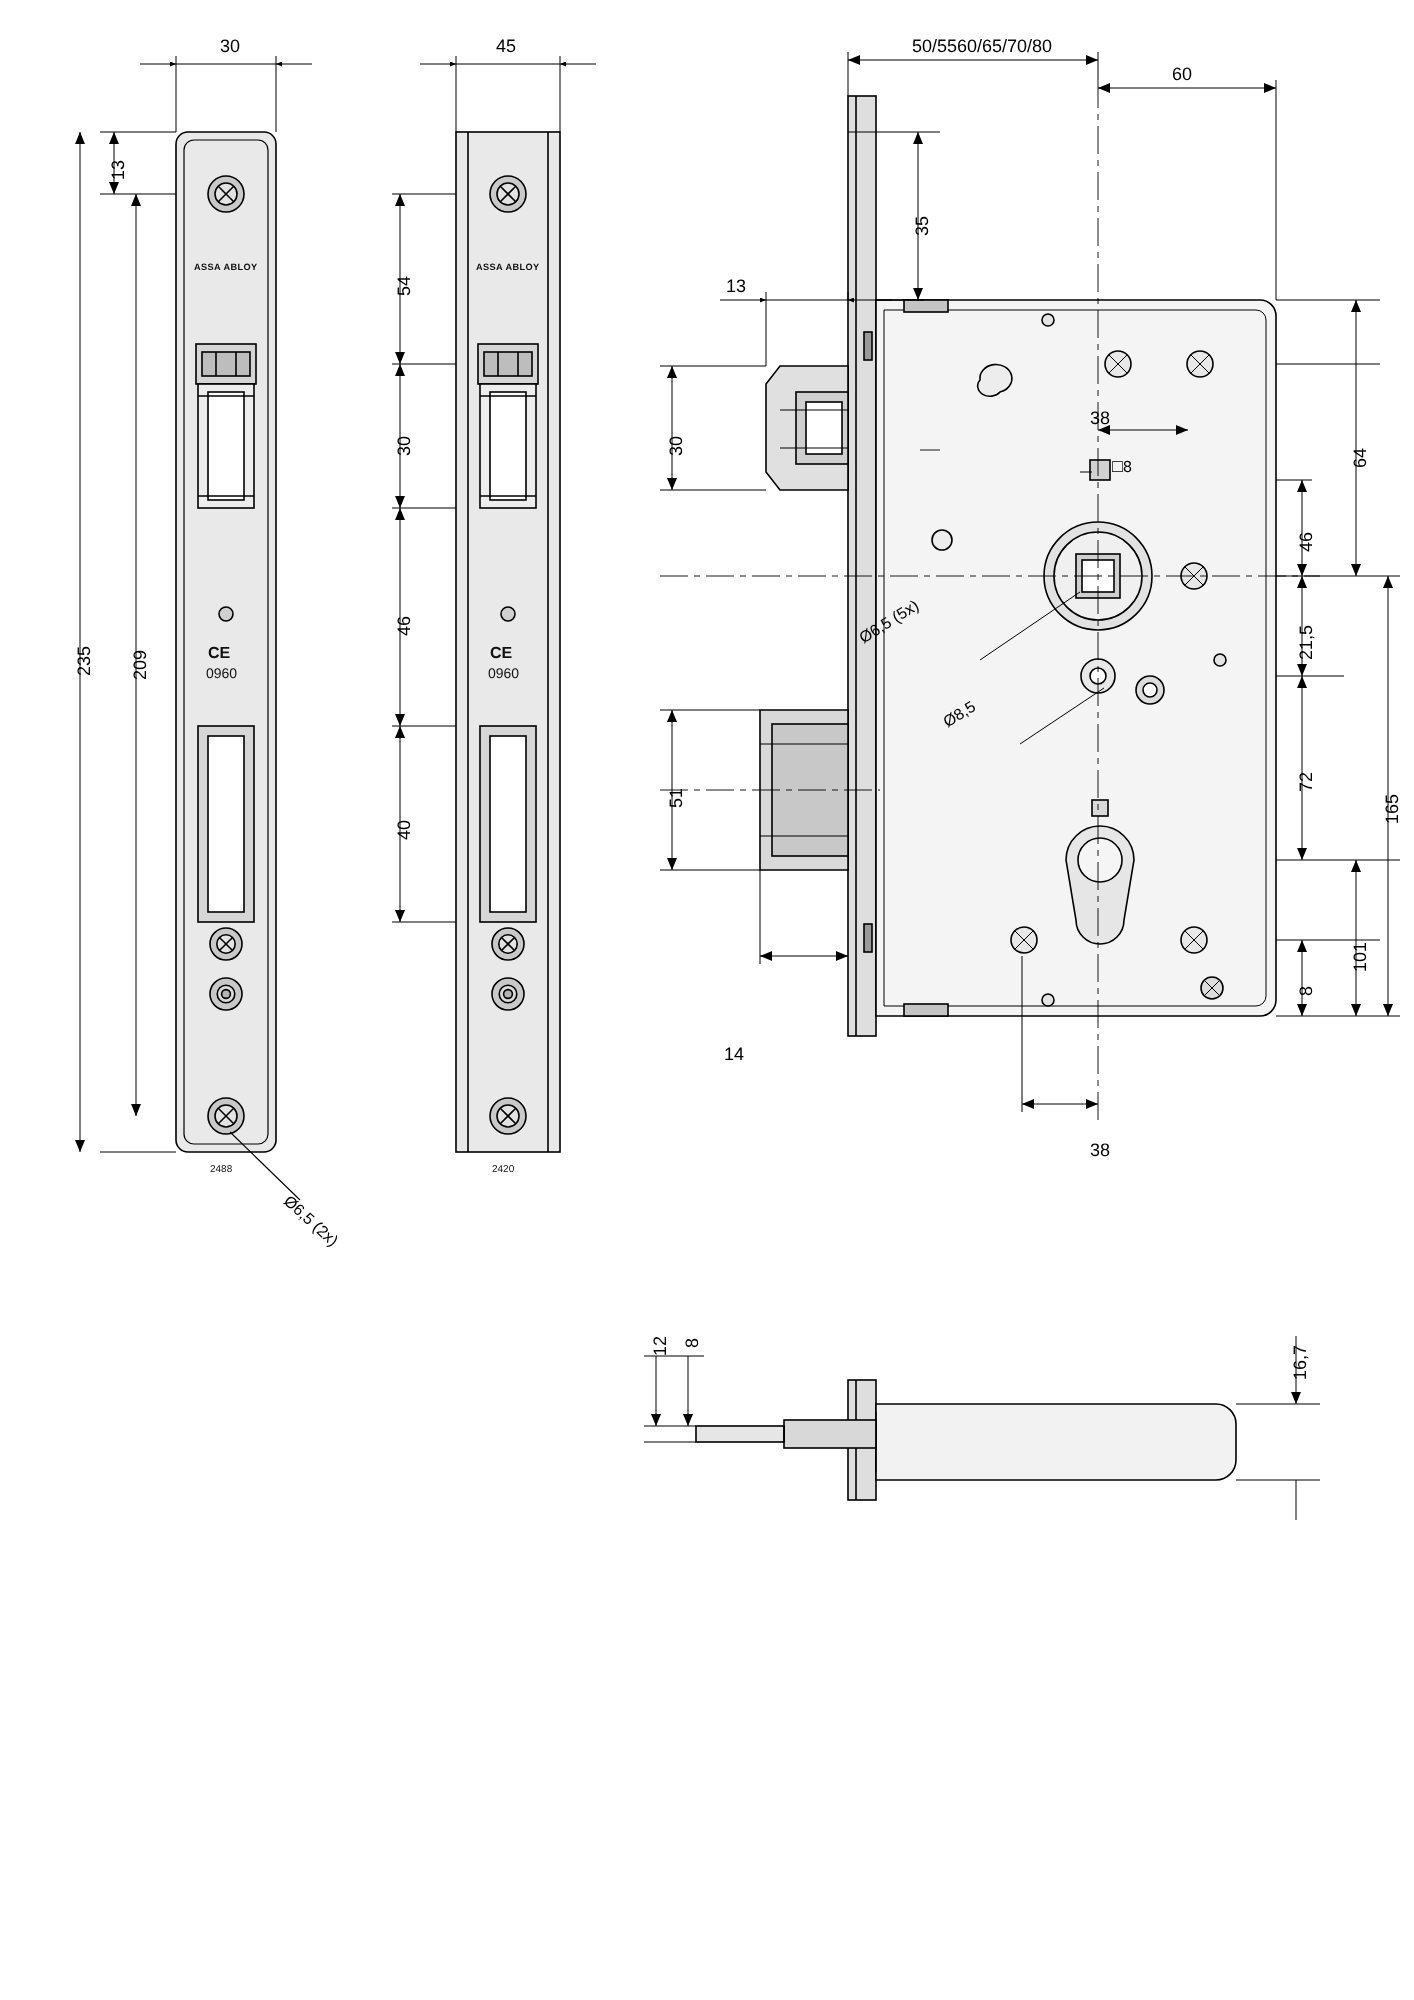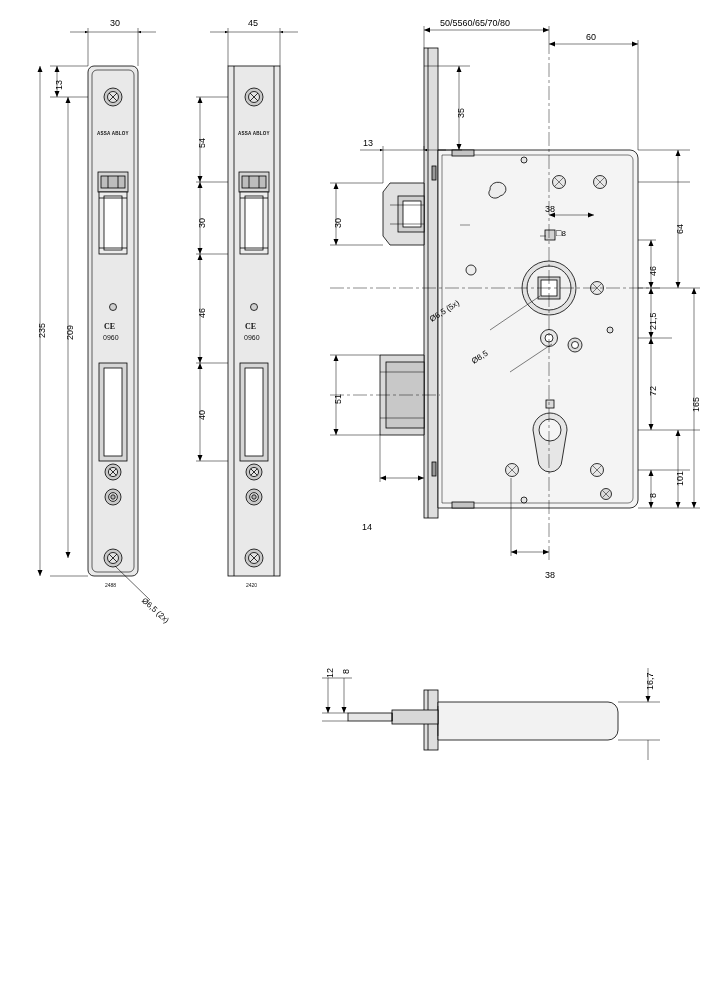--- a/index.html
+++ b/index.html
@@ -2,21 +2,21 @@
 <html><head>
 <meta charset="utf-8">
 <style>
   html,body{margin:0;padding:0;background:#ffffff;}
   body{width:707px;height:1000px;position:relative;font-family:"Liberation Sans",sans-serif;color:#000;}
   #sheet{position:absolute;left:0;top:0;width:707px;height:1000px;overflow:hidden;}
   svg{position:absolute;left:0;top:0;}
   .dimtxt{position:absolute;font-size:9px;color:#000;white-space:nowrap;}
   .dimtxt.rot{transform-origin:0 0;}
   .brandtxt{position:absolute;font-size:4.6px;letter-spacing:.2px;font-weight:bold;color:#111;white-space:nowrap;}
-  .cetxt{position:absolute;font-size:8px;font-weight:bold;color:#111;white-space:nowrap;font-family:Liberation Serif, serif;}
+  .cetxt{position:absolute;font-size:8px;font-weight:bold;color:#111;white-space:nowrap;}
   .smalltxt{position:absolute;font-size:5px;color:#111;white-space:nowrap;}
 </style>
 </head>
 <body>
 
 <div id="sheet">
 
 <svg width="707" height="1000" viewBox="0 0 707 1000">
   <defs>
     <marker id="ar" markerWidth="7" markerHeight="7" refX="6" refY="2.5" orient="auto">
@@ -374,21 +374,21 @@
 <div class="dimtxt" style="left:248px;top:18px;">45</div>
 <div class="dimtxt rot" style="left:197px;top:148px;transform:rotate(-90deg);">54</div>
 <div class="dimtxt rot" style="left:197px;top:228px;transform:rotate(-90deg);">30</div>
 <div class="dimtxt rot" style="left:197px;top:318px;transform:rotate(-90deg);">46</div>
 <div class="dimtxt rot" style="left:197px;top:420px;transform:rotate(-90deg);">40</div>
 <div class="brandtxt" style="left:238px;top:131px;">ASSA ABLOY</div>
 <div class="cetxt" style="left:245px;top:322px;">CE</div>
 <div class="smalltxt" style="left:244px;top:334px;font-size:7px;">0960</div>
 <div class="smalltxt" style="left:246px;top:582px;">2420</div>
 
-<div class="dimtxt" style="left:440px;top:18px;">50/5560/65/70/80</div>
+<div class="dimtxt" style="left:456px;top:18px;">50/5560/65/70/80</div>
 <div class="dimtxt" style="left:586px;top:32px;">60</div>
 <div class="dimtxt rot" style="left:456px;top:118px;transform:rotate(-90deg);">35</div>
 <div class="dimtxt" style="left:363px;top:138px;">13</div>
 <div class="dimtxt rot" style="left:333px;top:228px;transform:rotate(-90deg);">30</div>
 <div class="dimtxt rot" style="left:333px;top:404px;transform:rotate(-90deg);">51</div>
 <div class="dimtxt" style="left:362px;top:488px;margin-top:34px;">14</div>
 <div class="dimtxt" style="left:545px;top:204px;">38</div>
 <div class="dimtxt" style="left:545px;top:570px;">38</div>
 <div class="dimtxt" style="left:556px;top:228px;font-size:8px;"><span style="font-size:9px;">□</span><span>8</span></div>
 <div class="dimtxt rot" style="left:648px;top:276px;transform:rotate(-90deg);">46</div>

